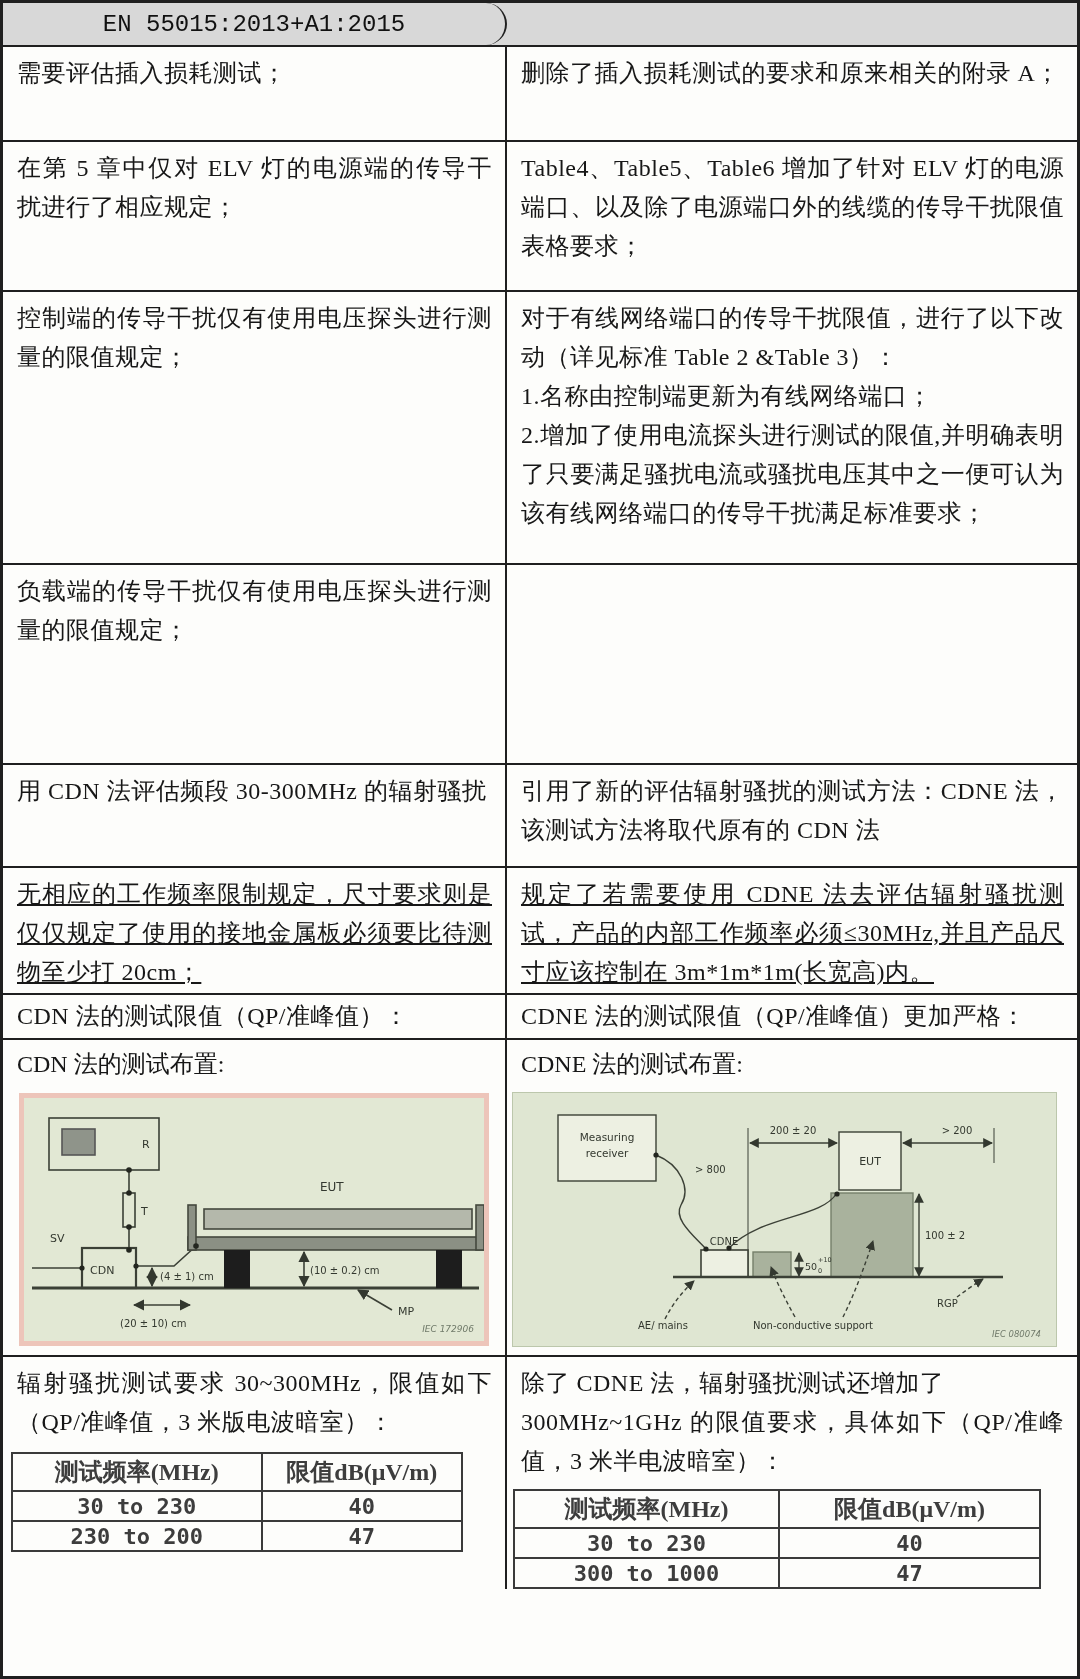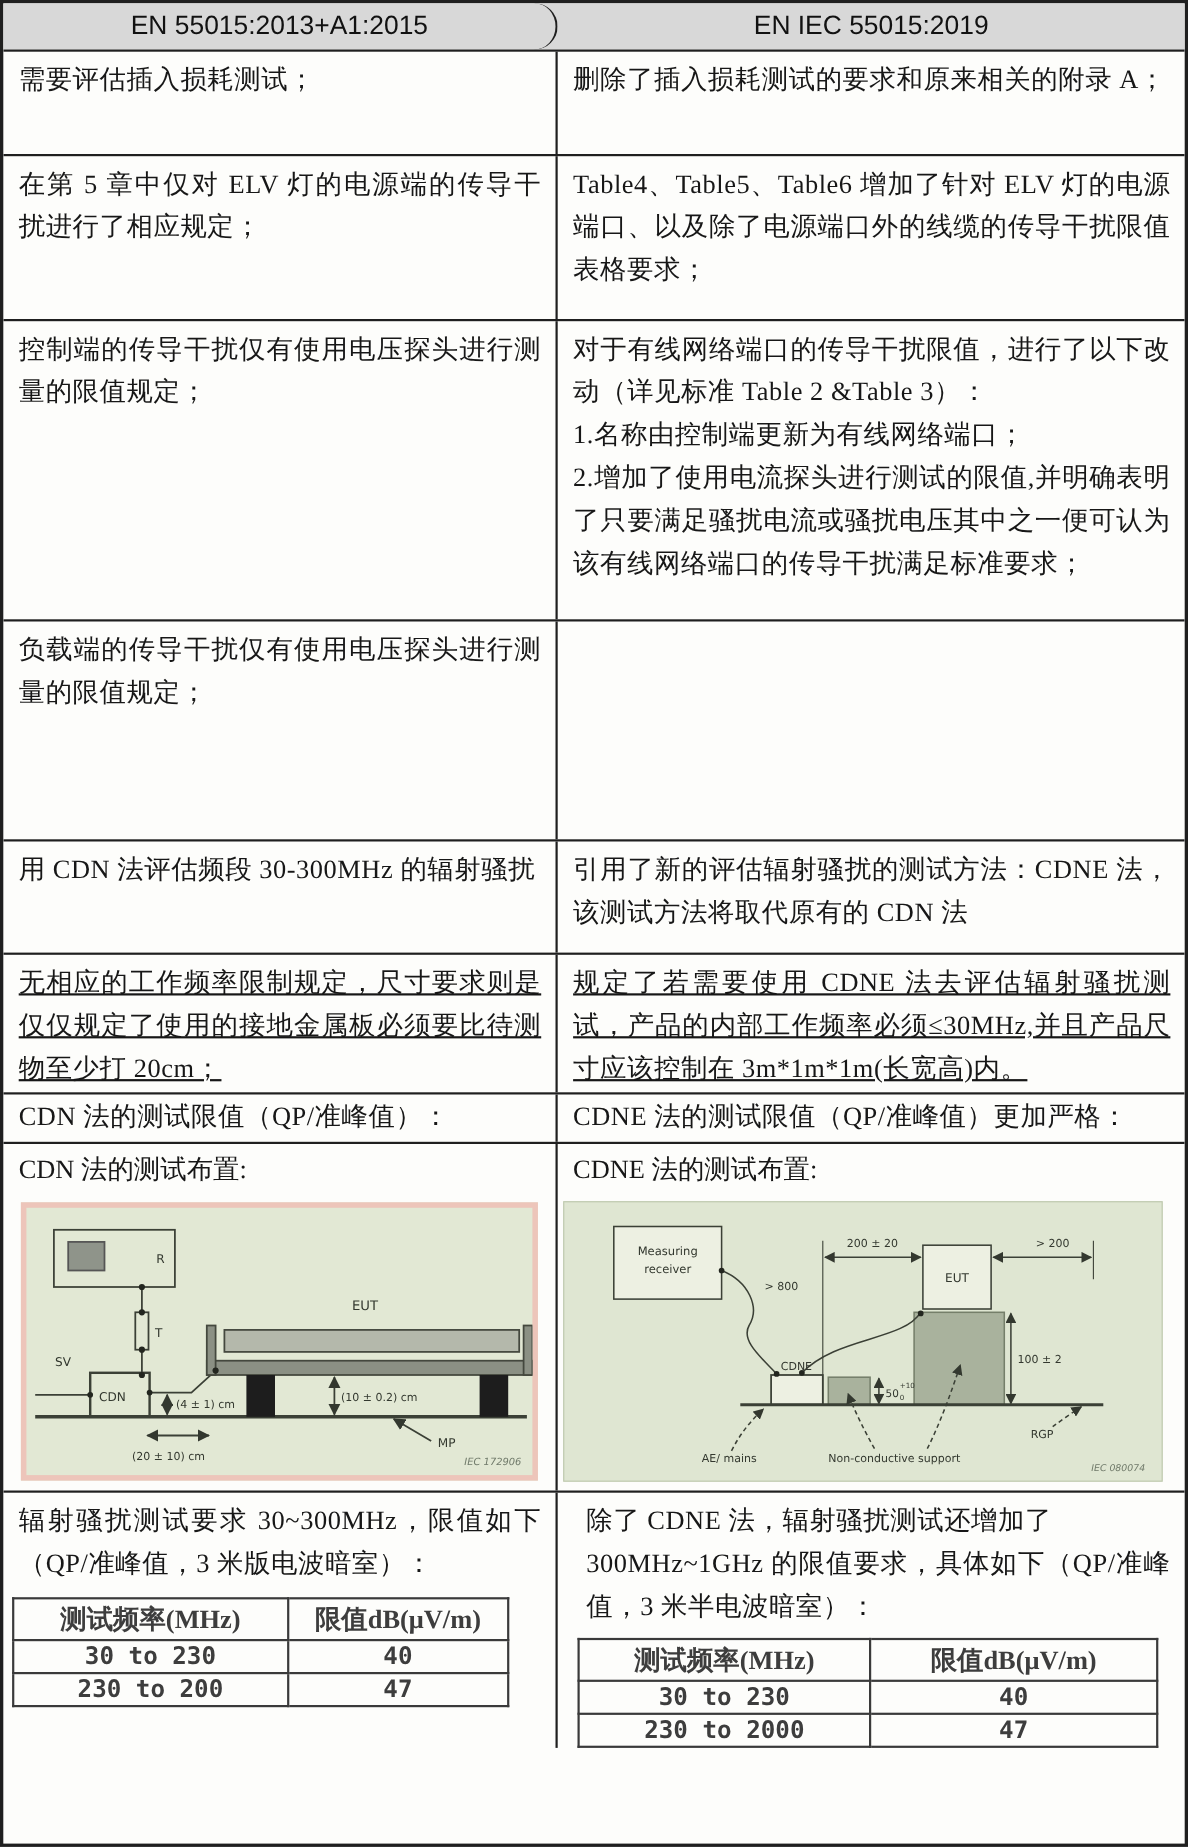--- a/index.html
+++ b/index.html
@@ -9,24 +9,24 @@
     font-family:"Liberation Serif", serif; color:#171717;
     overflow:hidden;
   }
   .row { display:grid; grid-template-columns:504px 1fr; box-sizing:border-box; border-top:2px solid #1f1f1f; }
   .row.first { border-top:none; }
   .cl { border-right:2px solid #1f1f1f; }
   .cl, .cr { box-sizing:border-box; overflow:hidden; }
   .cell { padding:7px 13px 0 14px; font-size:24px; line-height:39px; white-space:pre-line; text-align:justify; letter-spacing:0.5px; }
   .header-row { height:42px; background:#d8d8d8; }
   .hcell { display:flex; align-items:center; justify-content:center; padding:12px;
-           font-family:Liberation Sans, sans-serif; font-size:24px; color:#111; white-space:nowrap;border-radius:21px; }
+           font-family:Liberation Mono, monospace; font-size:24px; color:#111; white-space:nowrap;border-radius:21px; }
   .rh1 { height:95px; } .rh2 { height:150px; } .rh3 { height:273px; } .rh4 { height:200px; }
   .rh5 { height:103px; }  .rh6 { height:127px;text-decoration:underline; } .rh7 { height:45px; }  .rh8 { height:317px; }
-  .rh9 { height:234px;gap:12px; }
+  .rh9 { height:234px; }
   .rh7 .cell { line-height:34px; padding-top:4px; }
   .diag-title { padding:5px 13px 0 14px; font-size:24px; line-height:38px; }
   svg { display:block; }
   .cdn-svg  { margin:10px 0 0 16px; background:#e2e8d4; border:5px solid #edc5ba; }
   .cdne-svg { margin:9px 0 0 5px;  background:#dfe6d2; border:1px solid #bcc7ac; }
   .limits { border-collapse:collapse; color:#3d3d3d; table-layout:fixed;border-radius:13px; }
   .limits th { font-size:24px; font-weight:bold; font-family:"Liberation Serif", serif; height:36px; }
   .limits td { font-size:22px; font-family:"DejaVu Sans Mono", monospace; height:28px;font-weight:bold; }
   .limits th, .limits td { border:2px solid #3a3a3a; text-align:center; padding:0; }
   .limits-left  { width:452px; margin:10px 0 0 8px; }
@@ -34,21 +34,20 @@
   .svgtxt { font-family:"DejaVu Sans", sans-serif; fill:#33382f; }
   .iec { font-family:"DejaVu Sans", sans-serif; font-style:italic; fill:#707a6a; }
 </style>
 </head>
 <body>
 
 <div class="page">
 
   <div class="row first header-row">
     <div class="cl hcell">EN 55015:2013+A1:2015</div>
-    <div class="cr hcell">EN IEC 55015:2019</div>
   </div>
 
   <div class="row rh1">
     <div class="cl cell">需要评估插入损耗测试；</div>
     <div class="cr cell">删除了插入损耗测试的要求和原来相关的附录 A；</div>
   </div>
 
   <div class="row rh2">
     <div class="cl cell">在第 5 章中仅对 ELV 灯的电源端的传导干扰进行了相应规定；</div>
     <div class="cr cell">Table4、Table5、Table6 增加了针对 ELV 灯的电源端口、以及除了电源端口外的线缆的传导干扰限值表格要求；</div>
@@ -219,21 +218,21 @@
         <tbody>
             <tr>
           <th style="width:50%">测试频率(MHz)</th>
           <th>限值dB(μV/m)</th>
         </tr>
         <tr>
           <td>30 to 230</td>
           <td>40</td>
         </tr>
         <tr>
-          <td>230 to 2000</td>
+          <td>300 to 1000</td>
           <td>47</td>
         </tr>
       </tbody>
         </table>
     </div>
   </div>
 
 </div>
 
 </body></html>

